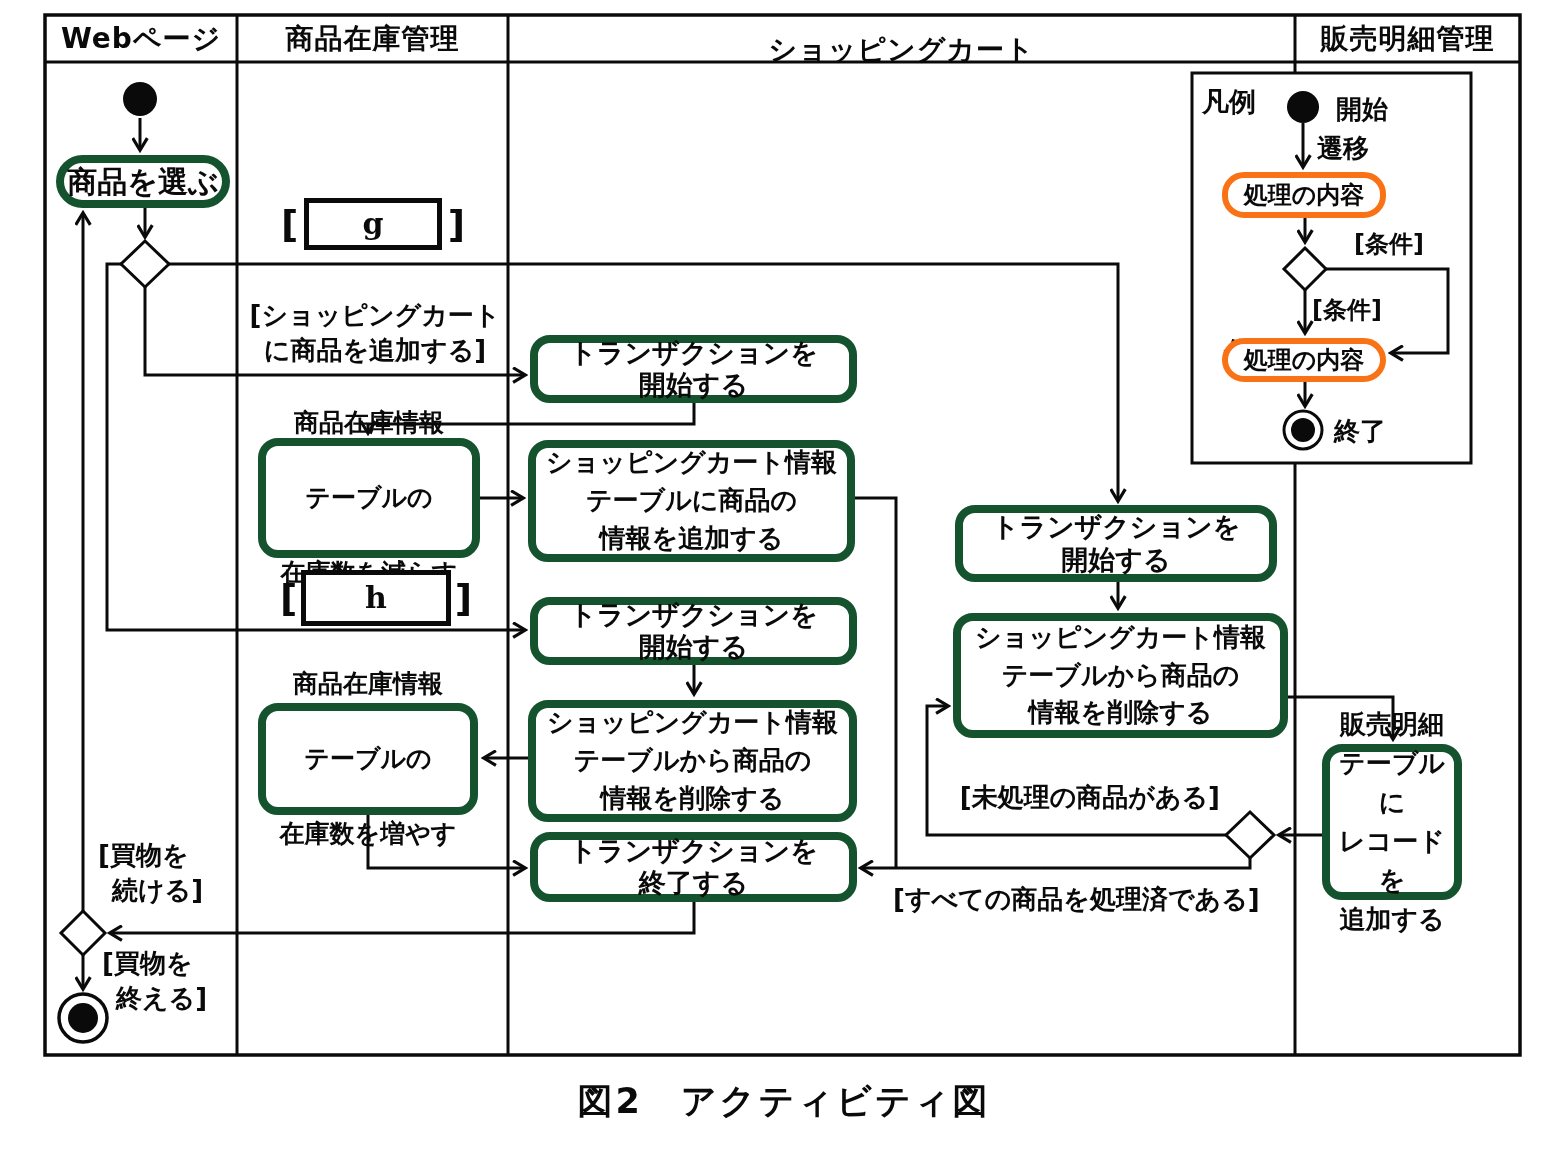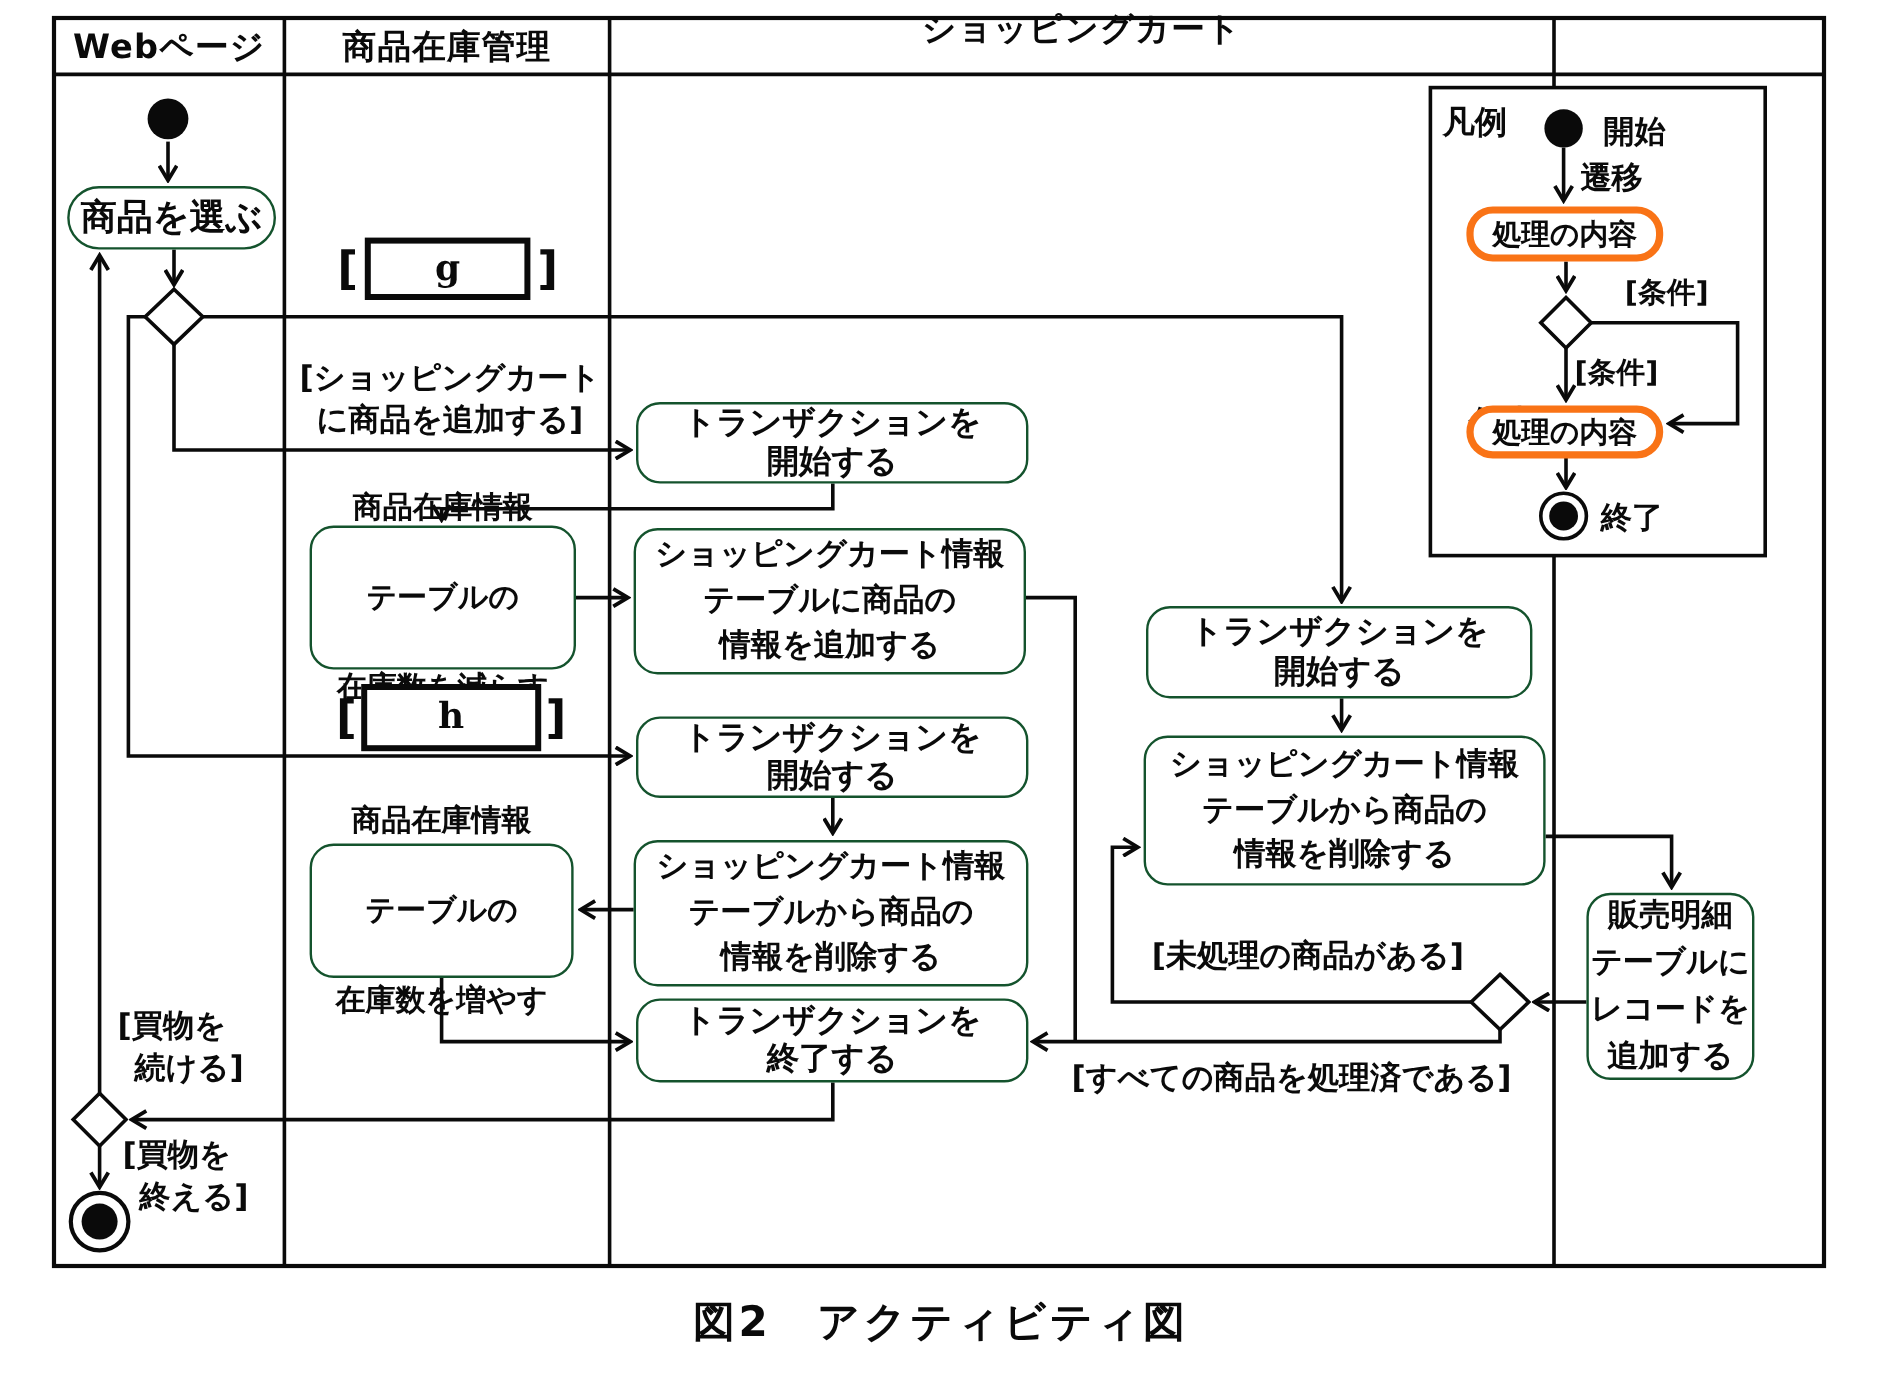--- a/index.html
+++ b/index.html
@@ -5,21 +5,21 @@
   html,body{margin:0;padding:0;background:#fff;}
   .stage{
     position:relative;width:1568px;height:1152px;background:#fff;
     font-family:"DejaVu Sans","Liberation Sans",sans-serif;
     color:#0a0a0a;font-weight:bold;overflow:hidden;
   }
   .stage svg{position:absolute;left:0;top:0;}
   .abs{position:absolute;box-sizing:border-box;}
   .hdr{display:flex;align-items:center;justify-content:center;font-size:28px;letter-spacing:1px;}
   .abox{
-    border:2px solid #14532d;border-radius:20px;background:#fff;
+    border:8px solid #14532d;border-radius:20px;background:#fff;
     display:flex;flex-direction:column;align-items:center;justify-content:center;
     text-align:center;line-height:1.45;
   }
   .pill{border-radius:28px;font-size:30px;}
   .f25{font-size:25px;gap:39px;}
   .f26{font-size:26px;}
   .f27{font-size:27px;}
   .guard{line-height:1.35;white-space:nowrap;}
   .ansgroup{display:flex;align-items:center;justify-content:space-between;}
   .ansgroup .br{font-size:38px;font-weight:bold;line-height:1;}
@@ -89,22 +89,25 @@
     <circle cx="1303" cy="430" r="19" fill="#fff" stroke="#0a0a0a" stroke-width="3"></circle>
     <circle cx="1303" cy="430" r="12" fill="#0a0a0a"></circle>
   </svg>
 
   <div class="abs hdr" style="left:45px;top:15px;width:192px;height:47px;">
       <span>Webページ</span>
     </div>
   <div class="abs hdr" style="left:237px;top:15px;width:271px;height:47px;">
       <span>商品在庫管理</span>
     </div>
-  <div class="abs hdr" style="left:508px;top:0;width:787px;height:47px;">
+  <div class="abs hdr" style="left:508px;top:26px;width:787px;height:47px;">
       <span>ショッピングカート</span>
+    </div>
+  <div class="abs hdr" style="left:1295px;top:15px;width:225px;height:47px;">
+      <span>販売明細管理</span>
     </div>
 
   <div class="abs abox pill" style="left:56px;top:155px;width:174px;height:53px;">
     <span>商品を選ぶ</span>
   </div>
 
   <div class="abs ansgroup" style="left:281px;top:200px;width:184px;height:47px;">
     <span class="br">[</span>
     <div class="ansbox" style="width:128px;height:42px;">
       <span>g</span>

